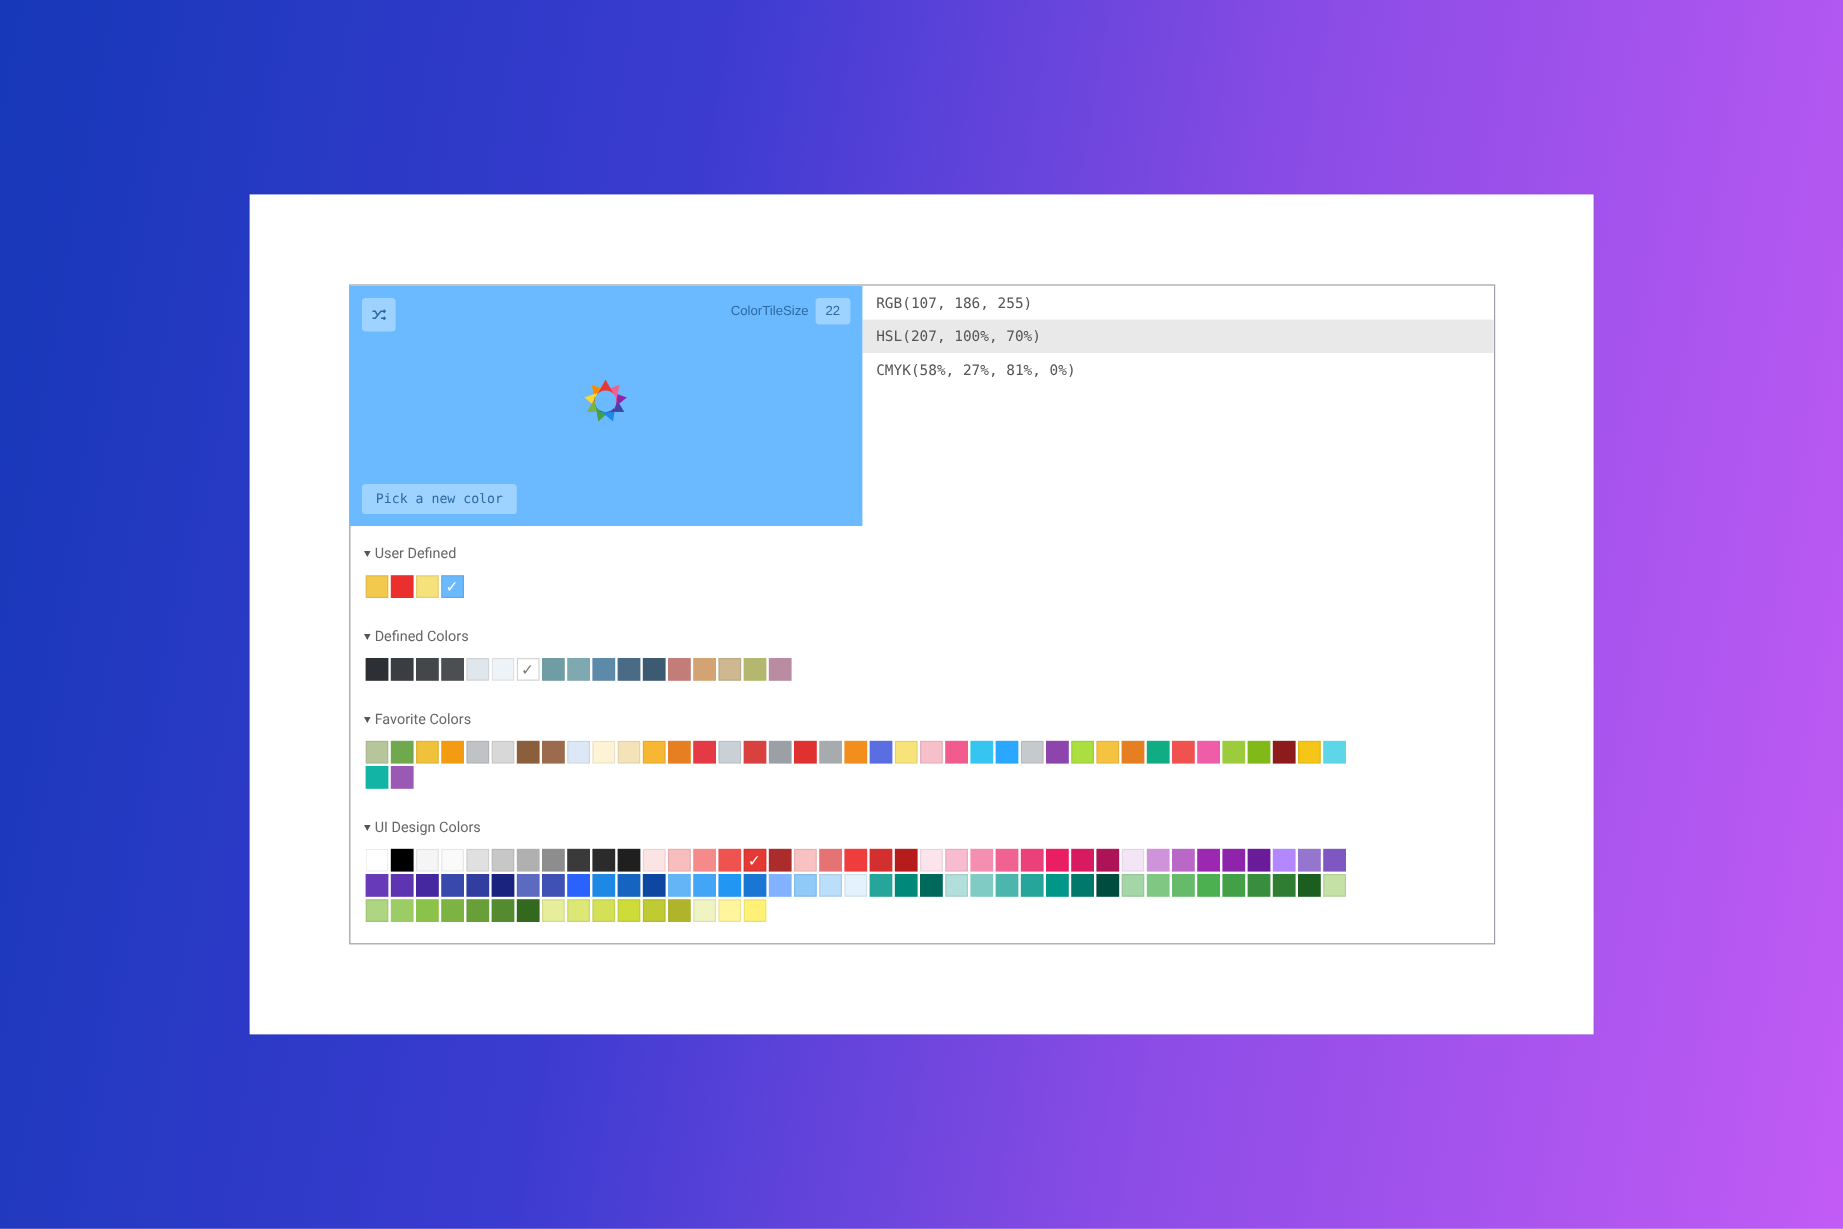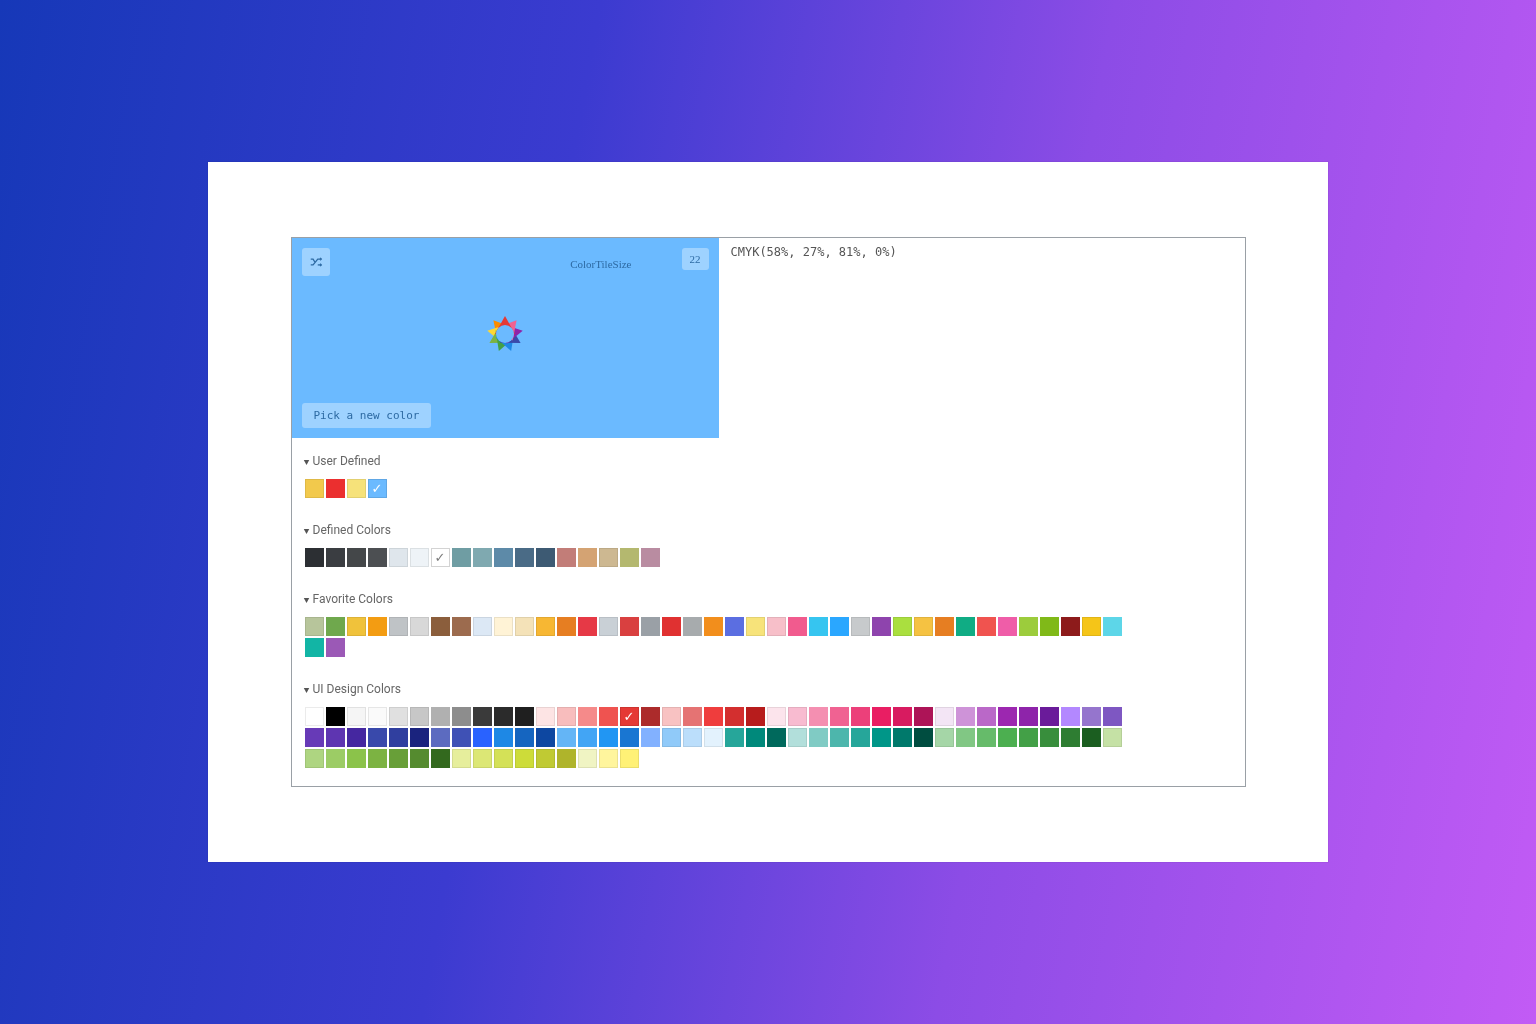--- a/index.html
+++ b/index.html
@@ -31,27 +31,27 @@
     flex:0 0 427px; height:200px; background:#6BBAFF; position:relative;
   }
   .shuffle-btn {
     position:absolute; left:10px; top:10px; width:28px; height:28px;
     background:rgba(255,255,255,.35); border-radius:3px;
     display:flex; align-items:center; justify-content:center;
     cursor:pointer; color:#2d6aa3;
   }
   .shuffle-btn svg { width:14px; height:14px; }
   .tilesize {
-    position:absolute; right:10px; top:10px; display:flex; align-items:flex-end; gap:6px;
-    font-size:11px; font-family: Liberation Serif, serif;
+    position:absolute; right:10px; top:10px; display:flex; align-items:center; gap:6px;
+    font-size:11px; font-family: Liberation Sans, sans-serif;
     color:#2d6aa3;
   }
   .tilesize .val {
     background:rgba(255,255,255,.35); border-radius:3px; padding:5px 8px;
-    min-width:26px; text-align:center; color:#2d6aa3;margin-left:44px;
+    min-width:26px; text-align:center; color:#2d6aa3;
   }
   .pick-btn {
     position:absolute; left:10px; bottom:10px;
     background:rgba(255,255,255,.35); border-radius:3px;
     padding:6px 12px; font-size:11px;
     font-family:"Lucida Console","Consolas",monospace;
     color:#2d6aa3; cursor:pointer;
   }
   .wheel {
     position:absolute; left:50%; top:48%; transform:translate(-50%,-50%);
@@ -139,20 +139,22 @@
               <div class="seg" style="border-bottom-color: rgb(142, 36, 170); transform: translate(-50%, -100%) rotate(80deg);"></div>
               <div class="seg" style="border-bottom-color: rgb(240, 98, 146); transform: translate(-50%, -100%) rotate(40deg);"></div>
               <div class="seg" style="border-bottom-color: rgb(229, 57, 53); transform: translate(-50%, -100%) rotate(0deg);"></div>
             <div class="hub"></div>
           </div>
           <div class="pick-btn">Pick a new color</div>
         </div>
 
         <div class="values">
           <div id="value-rows">
+              <div class="row">RGB(107, 186, 255)</div>
+              <div class="row">HSL(207, 100%, 70%)</div>
               <div class="row">CMYK(58%, 27%, 81%, 0%)</div>
             </div>
         </div>
       </div>
 
       <div class="section">
         <div class="section-title">
           <span>User Defined</span>
         </div>
         <div class="tiles" id="tiles-user">

